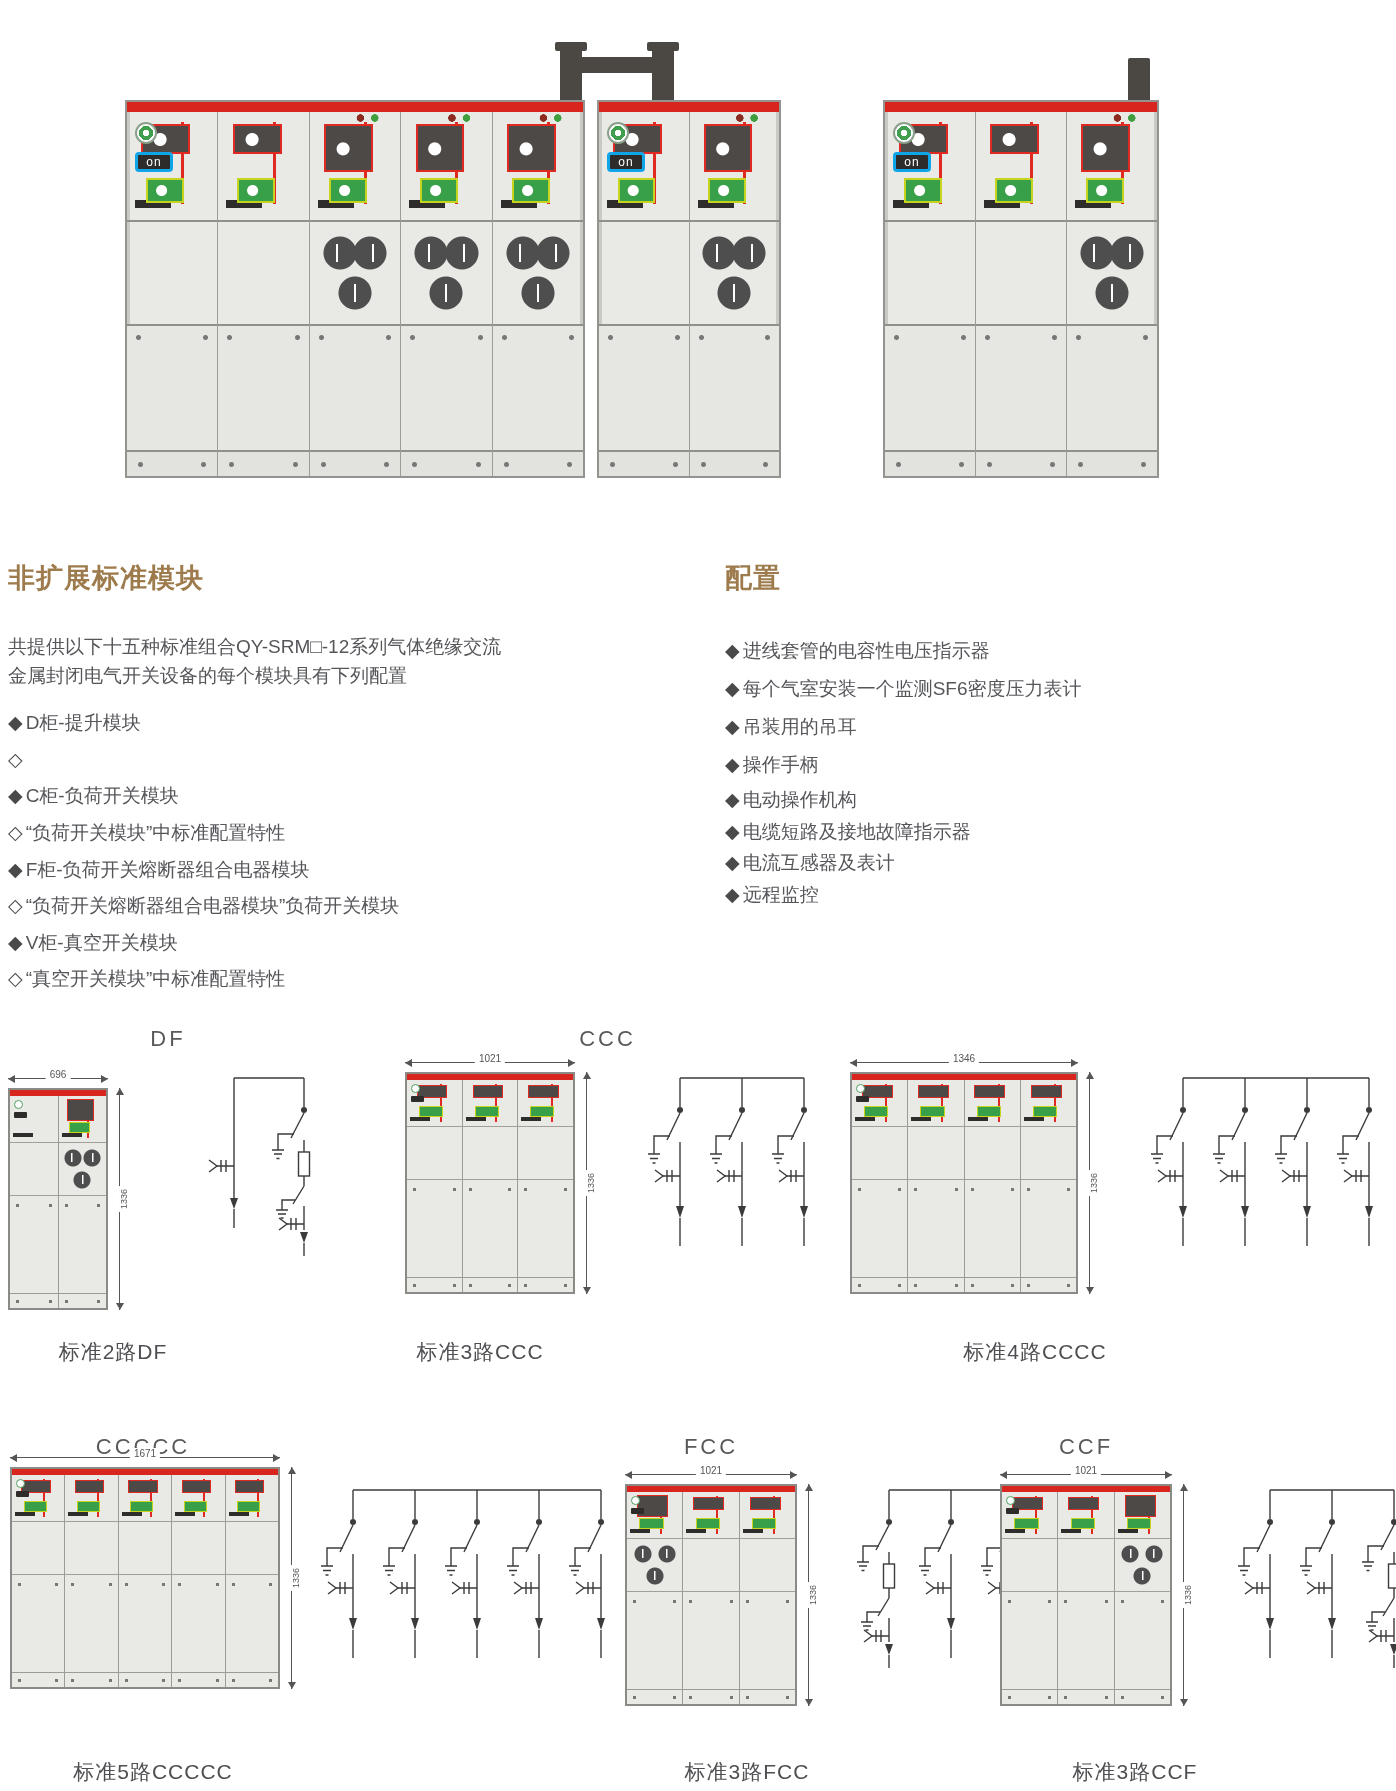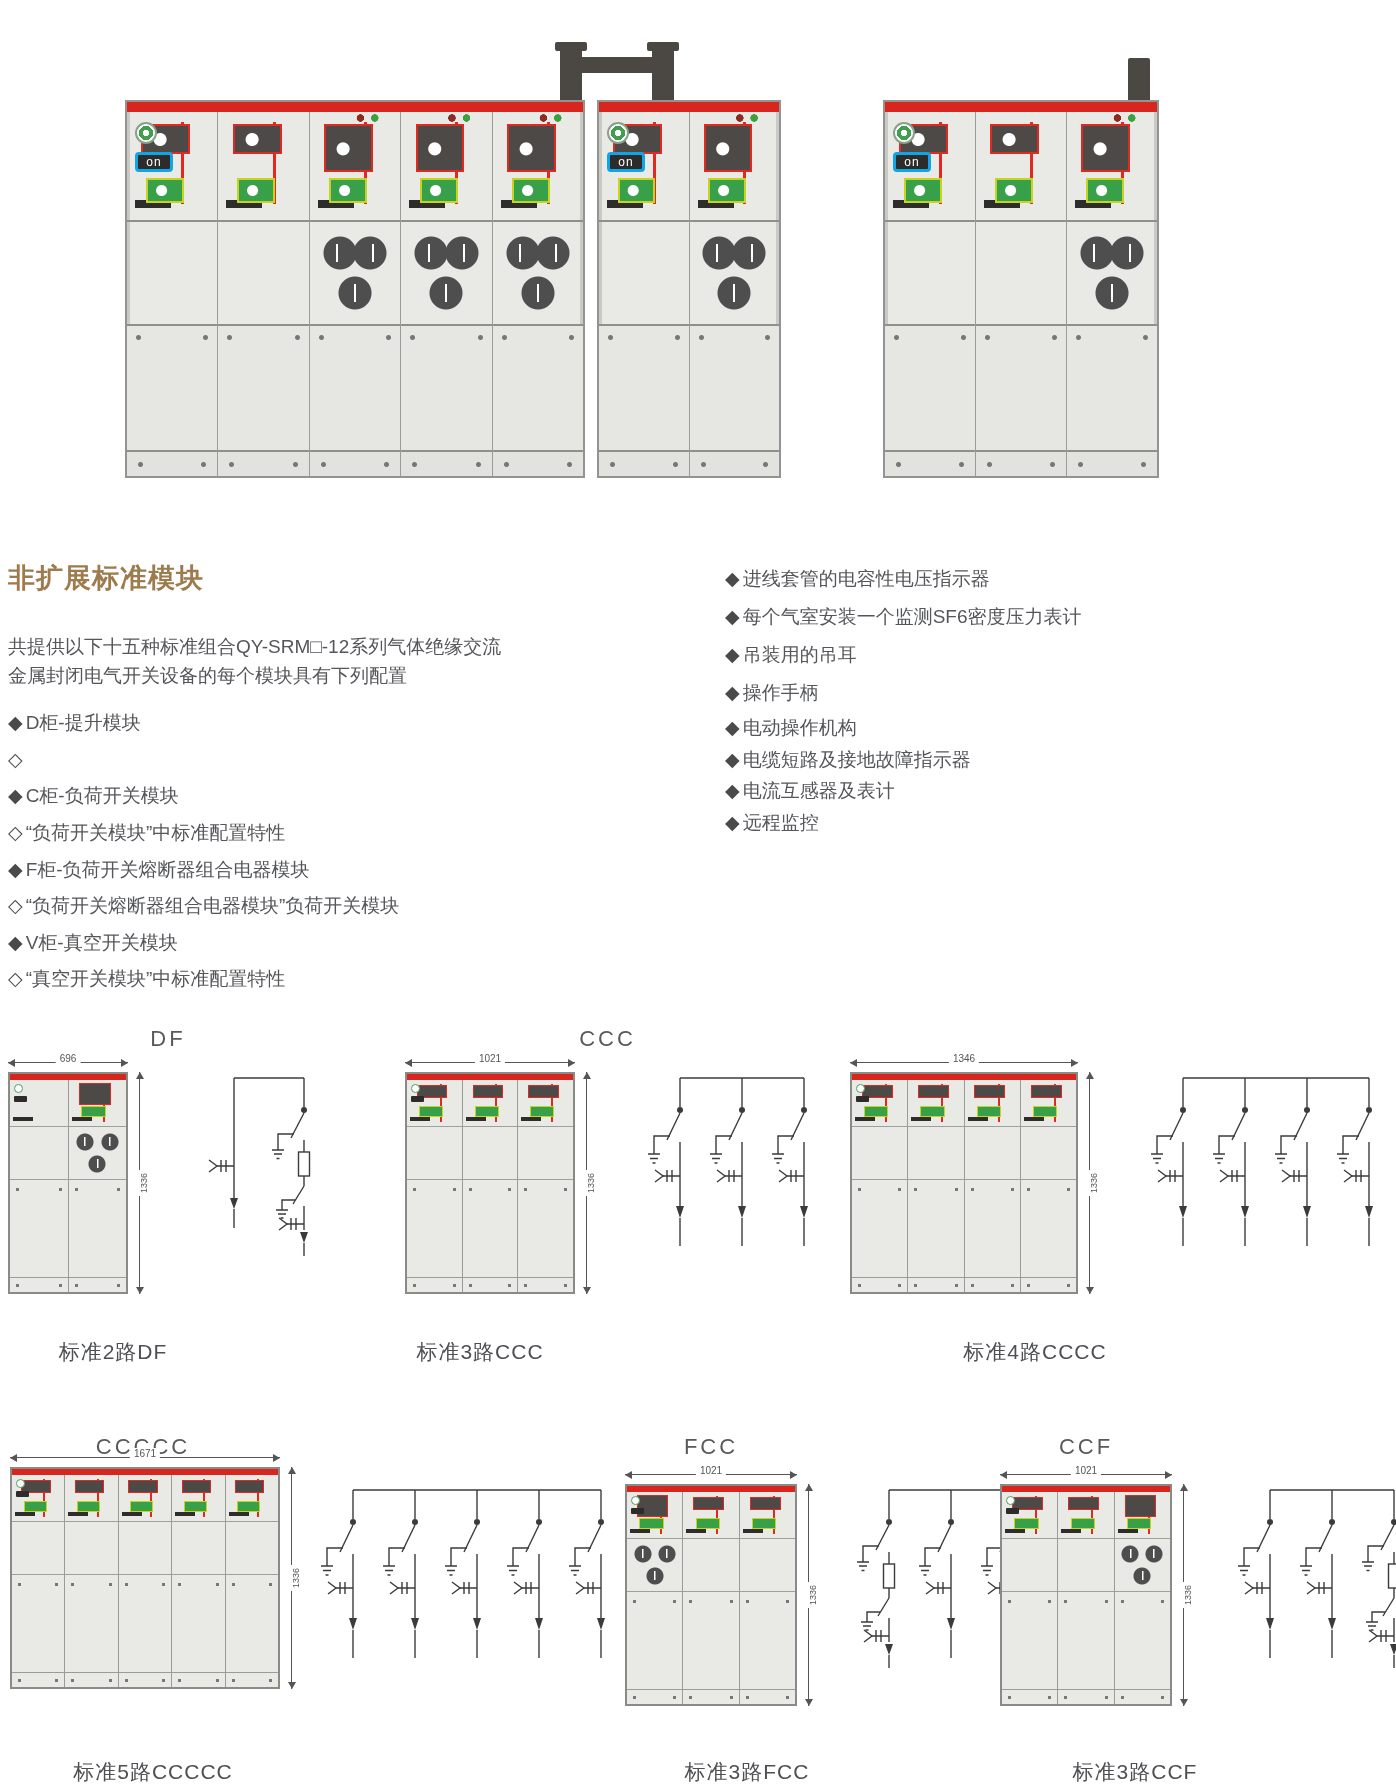--- a/index.html
+++ b/index.html
@@ -119,21 +119,21 @@
     background-image:radial-gradient(circle at 50% 50%,#777 0 1.5px,rgba(0,0,0,0) 2px),
                      radial-gradient(circle at 50% 50%,#777 0 1.5px,rgba(0,0,0,0) 2px);
     background-position:5px 7px,calc(100% - 5px) 7px;background-size:5px 5px,5px 5px}
   .dplinth{height:14px;background-repeat:no-repeat;
     background-image:radial-gradient(circle at 50% 50%,#777 0 1.5px,rgba(0,0,0,0) 2px),
                      radial-gradient(circle at 50% 50%,#777 0 1.5px,rgba(0,0,0,0) 2px);
     background-position:5px 50%,calc(100% - 5px) 50%;background-size:5px 5px,5px 5px}
   .schem{position:absolute}
 
   
-  .g1{left:8px;width:320px}   .g1 .cabwrap{left:0;top:36px;width:120px}  .g1 .schem{left:196px;top:50px}  .g1 .dcaption{left:0;width:210px;top:318px}
+  .g1{left:8px;width:320px}   .g1 .cabwrap{left:0;top:52px;width:100px}  .g1 .schem{left:196px;top:50px}  .g1 .dcaption{left:0;width:210px;top:318px}
   .g2{left:400px;width:415px} .g2 .cabwrap{left:5px;top:36px;width:170px}.g2 .schem{left:240px;top:50px}  .g2 .dcaption{left:-30px;width:220px;top:318px}
   .g3{left:845px;width:551px} .g3 .cabwrap{left:5px;top:36px;width:228px}.g3 .schem{left:298px;top:50px}  .g3 .dcaption{left:60px;width:260px;top:318px}
   .g4{left:8px;width:640px}   .g4 .cabwrap{left:2px;top:23px;width:270px}.g4 .schem{left:305px;top:54px}  .g4 .dcaption{left:20px;width:250px;top:330px} .g4 .dtitle{width:270px}
   .g5{left:617px;width:400px} .g5 .cabwrap{left:8px;top:40px;width:172px}.g5 .schem{left:232px;top:54px}  .g5 .dcaption{left:0;width:260px;top:330px}  .g5 .dtitle{left:8px;width:172px}
   .g6{left:995px;width:401px} .g6 .cabwrap{left:5px;top:40px;width:172px}.g6 .schem{left:235px;top:54px}  .g6 .dcaption{left:0;width:280px;top:330px}  .g6 .dtitle{left:5px;width:172px}
   svg .ln{stroke:#3b3b3b;stroke-width:1.4;fill:none}
   svg .fl{fill:#3b3b3b;stroke:none}
   .hiddendefs{position:absolute;width:0;height:0;overflow:hidden}
 </style>
 </head>
@@ -306,20 +306,21 @@
         <span>V柜-真空开关模块</span>
       </div>
     <div class="li">
         <span class="mk">◇</span>
         <span>“真空开关模块”中标准配置特性</span>
       </div>
   </div>
 
   <div class="rcol">
     <div class="cfg">
+      <h2 class="gold">配置</h2>
       <div class="li">
           <span class="mk">◆</span>
           <span>进线套管的电容性电压指示器</span>
         </div>
       <div class="li">
           <span class="mk">◆</span>
           <span>每个气室安装一个监测SF6密度压力表计</span>
         </div>
       <div class="li">
           <span class="mk">◆</span>

